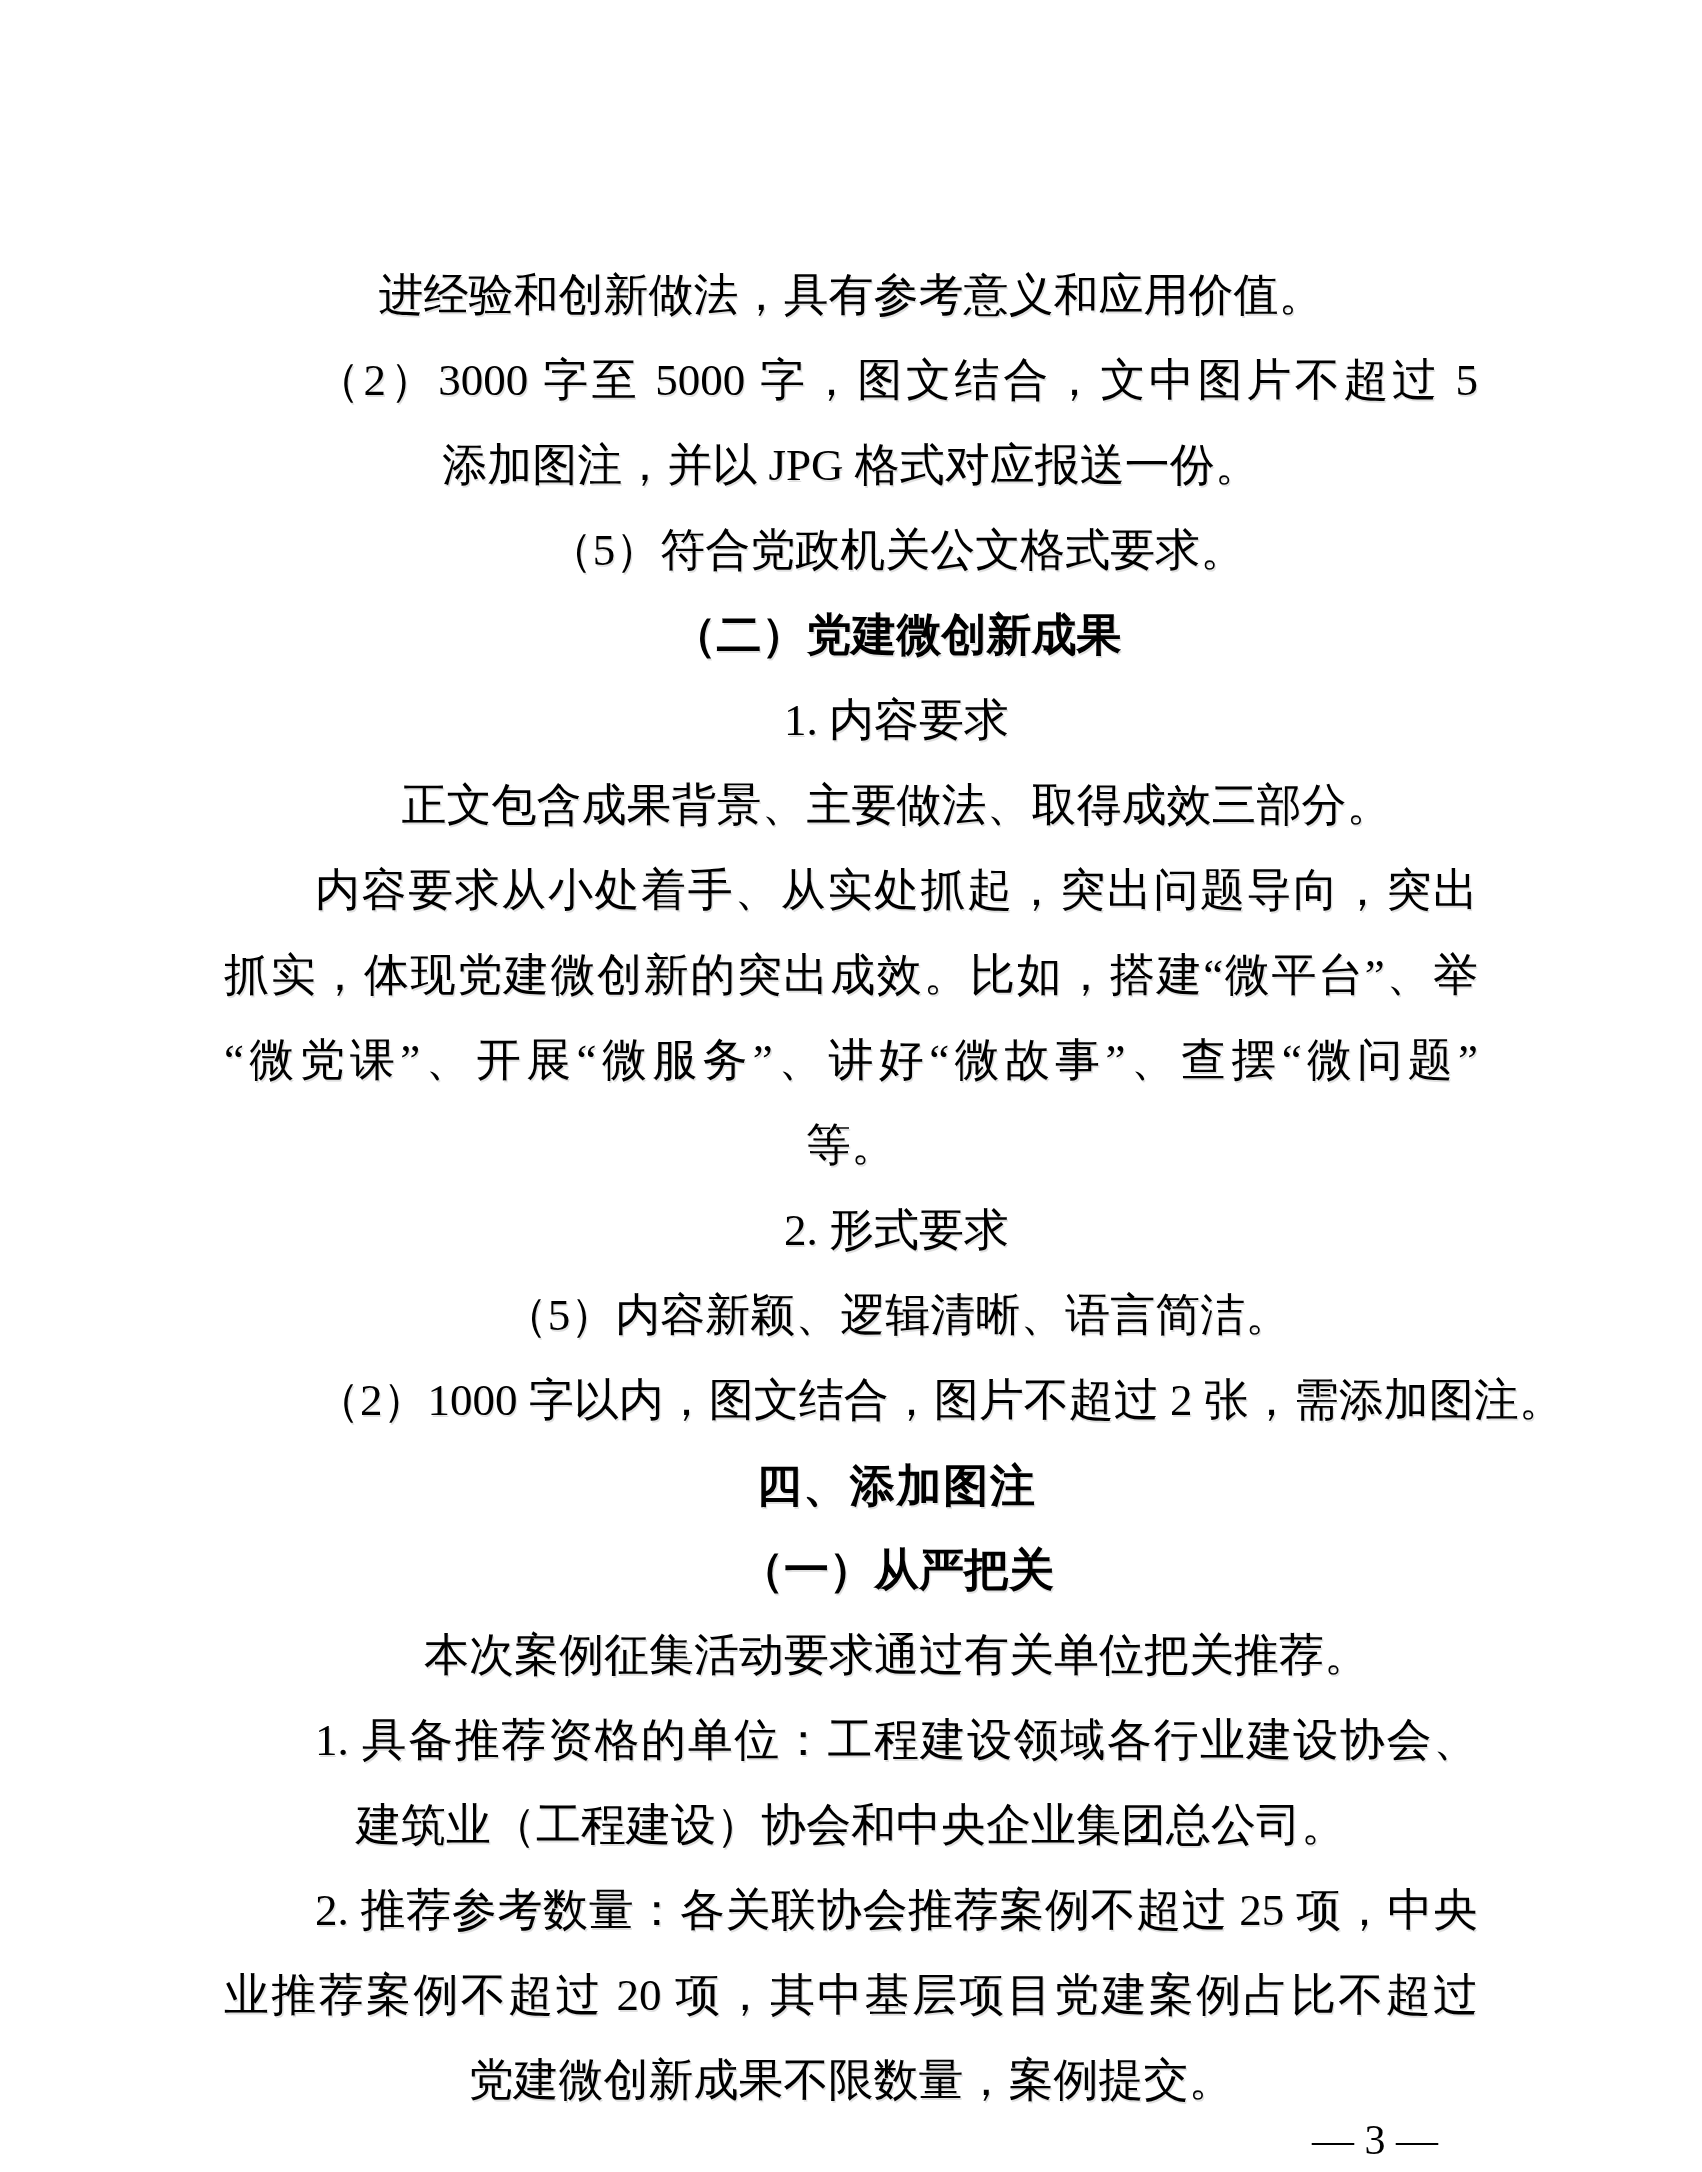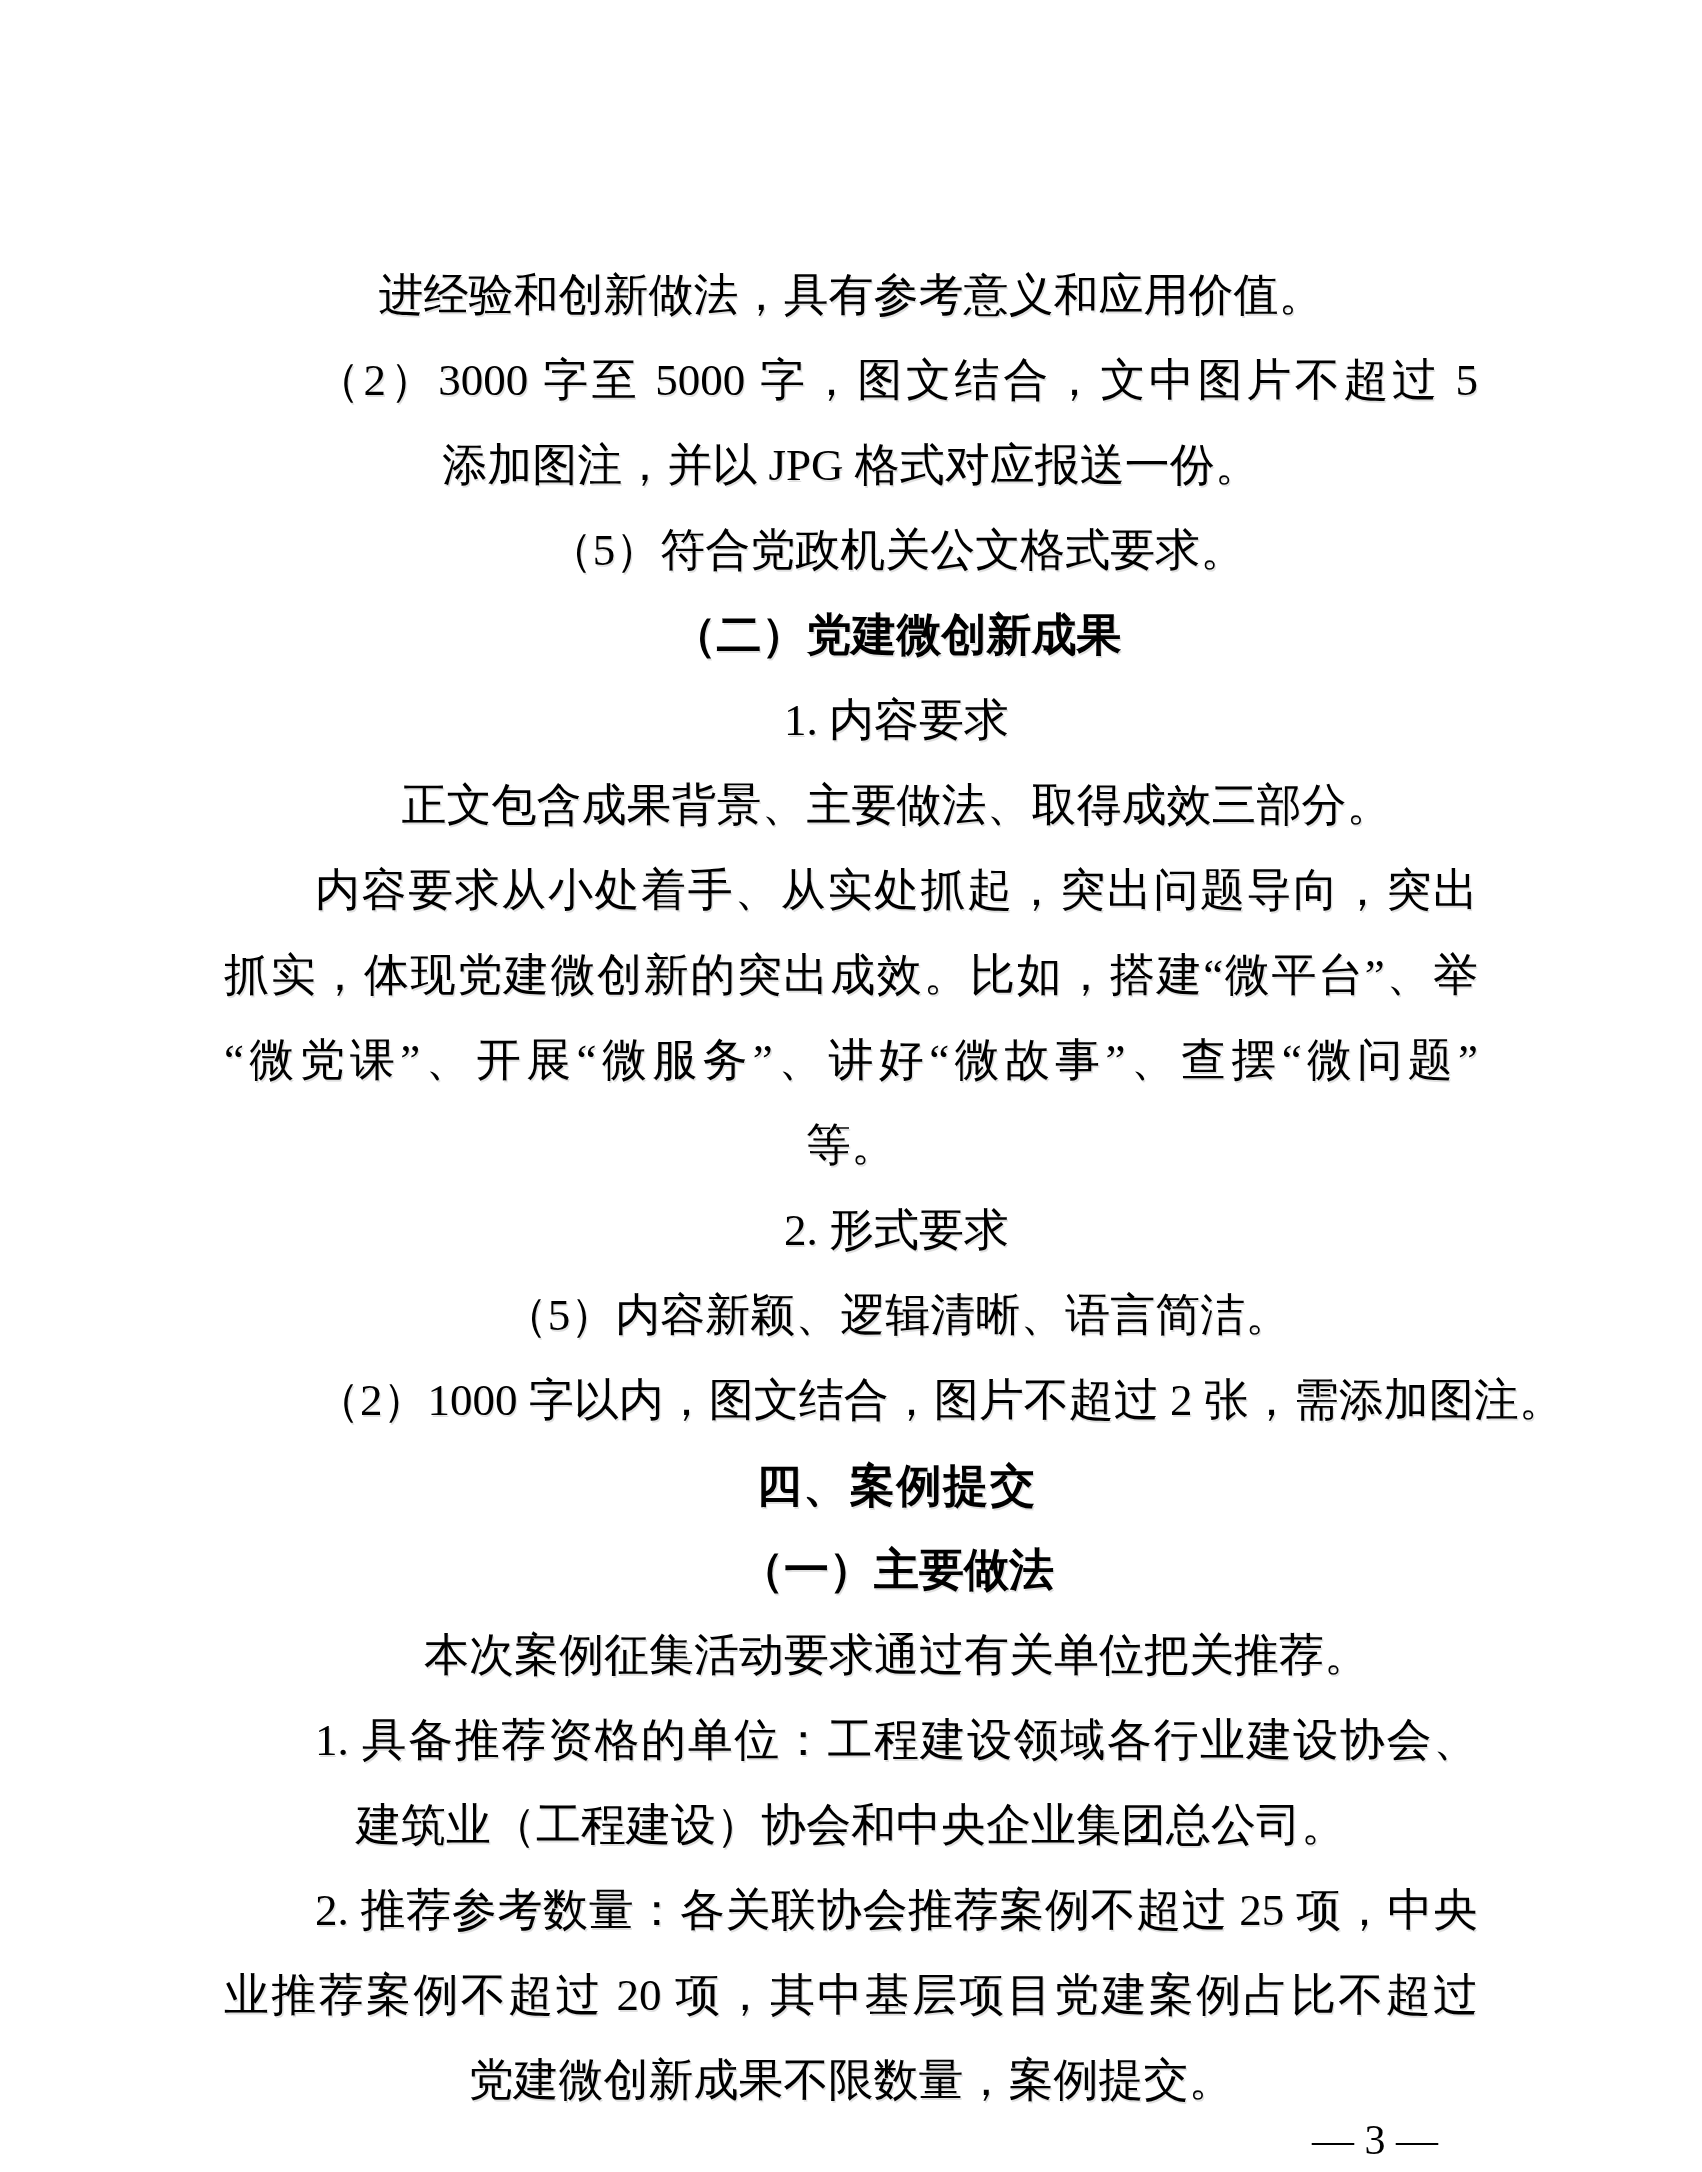--- a/index.html
+++ b/index.html
@@ -74,22 +74,22 @@
     <div class="line ind kai">（二）党建微创新成果</div>
     <div class="line ind">1. 内容要求</div>
     <div class="line ind">正文包含成果背景、主要做法、取得成效三部分。</div>
     <div class="line ind fill">内容要求从小处着手、从实处抓起，突出问题导向，突出抓细</div>
     <div class="line fill">抓实，体现党建微创新的突出成效。比如，搭建“微平台”、举办</div>
     <div class="line fill">“微党课”、开展“微服务”、讲好“微故事”、查摆“微问题”</div>
     <div class="line">等。</div>
     <div class="line ind">2. 形式要求</div>
     <div class="line ind">（5）内容新颖、逻辑清晰、语言简洁。</div>
     <div class="line ind">（2）1000 字以内，图文结合，图片不超过 2 张，需添加图注。</div>
-    <div class="line ind h-bold">四、案例提交</div>
-    <div class="line ind kai">（一）主要做法</div>
+    <div class="line ind h-bold">四、添加图注</div>
+    <div class="line ind kai">（一）从严把关</div>
     <div class="line ind">本次案例征集活动要求通过有关单位把关推荐。</div>
     <div class="line ind fill">1. 具备推荐资格的单位：工程建设领域各行业建设协会、各省</div>
     <div class="line">建筑业（工程建设）协会和中央企业集团总公司。</div>
     <div class="line ind fill">2. 推荐参考数量：各关联协会推荐案例不超过 25 项，中央企</div>
     <div class="line fill">业推荐案例不超过 20 项，其中基层项目党建案例占比不超过 30%。</div>
     <div class="line">党建微创新成果不限数量，案例提交。</div>
   </div>
 
   <div class="page-number">— 3 —</div>
 </div>

